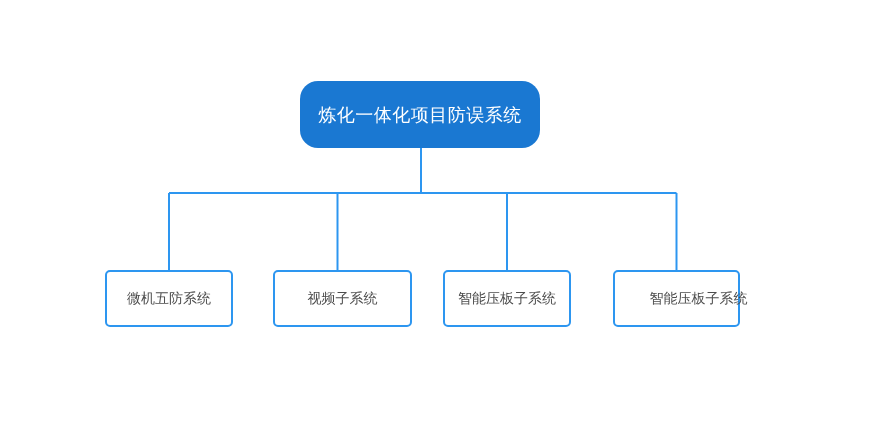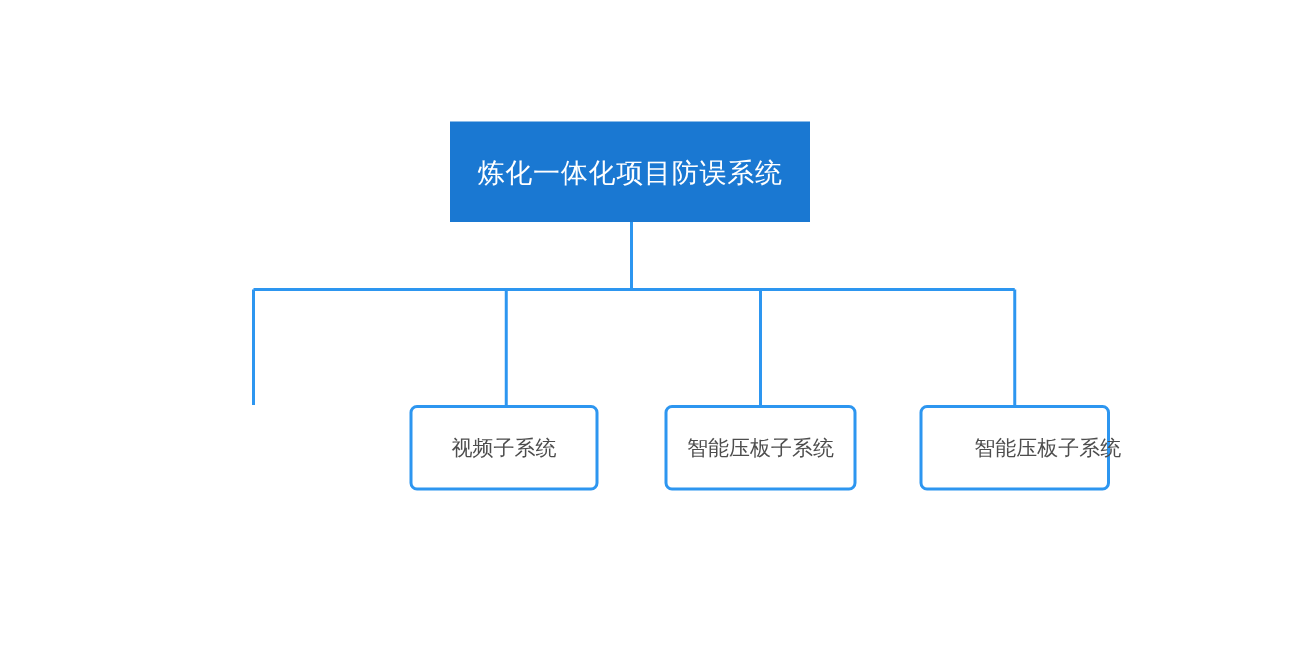--- a/index.html
+++ b/index.html
@@ -31,41 +31,42 @@
     stroke: var(--line-color);
     stroke-width: 2;
     fill: none;
   }
   .node {
     position: absolute;
     display: flex;
     align-items: center;
     justify-content: center;
     text-align: center;
+    border-radius: 18px;
   }
   .node-root {
     left: 300px; top: 81px;
     width: 240px; height: 67px;
     background: var(--root-fill);
     color: var(--root-text);
     font-size: 18px;
     font-weight: 400;
     letter-spacing: 0.5px;
   }
   .node-child {
     top: 270px;
     height: 57px;
     background: #ffffff;
     border: 2px solid var(--line-color);
     border-radius: 5px;
     color: var(--child-text);
     font-size: 14px;
   }
   .node-child-1 { left: 105px; width: 128px; }
-  .node-child-2 { left: 273px; width: 126px; }
+  .node-child-2 { left: 273px; width: 139px; }
   .node-child-3 { left: 443px; width: 128px; }
   .node-child-4 { left: 613px; width: 127px; padding-left: 44px; }
   .node-label { white-space: nowrap; }
 </style>
 </head>
 <body>
 
 <div class="stage">
 
   <svg class="connectors" viewBox="0 0 870 436" xmlns="http://www.w3.org/2000/svg">
@@ -74,20 +75,23 @@
     <path d="M169 193 V 270"></path>
     <path d="M337.5 193 V 270"></path>
     <path d="M507 193 V 270"></path>
     <path d="M676.5 193 V 270"></path>
   </svg>
 
   <div class="node node-root">
     <span class="node-label">炼化一体化项目防误系统</span>
   </div>
 
+  <div class="node node-child node-child-1">
+    <span class="node-label">微机五防系统</span>
+  </div>
 
   <div class="node node-child node-child-2">
     <span class="node-label">视频子系统</span>
   </div>
 
   <div class="node node-child node-child-3">
     <span class="node-label">智能压板子系统</span>
   </div>
 
   <div class="node node-child node-child-4">

